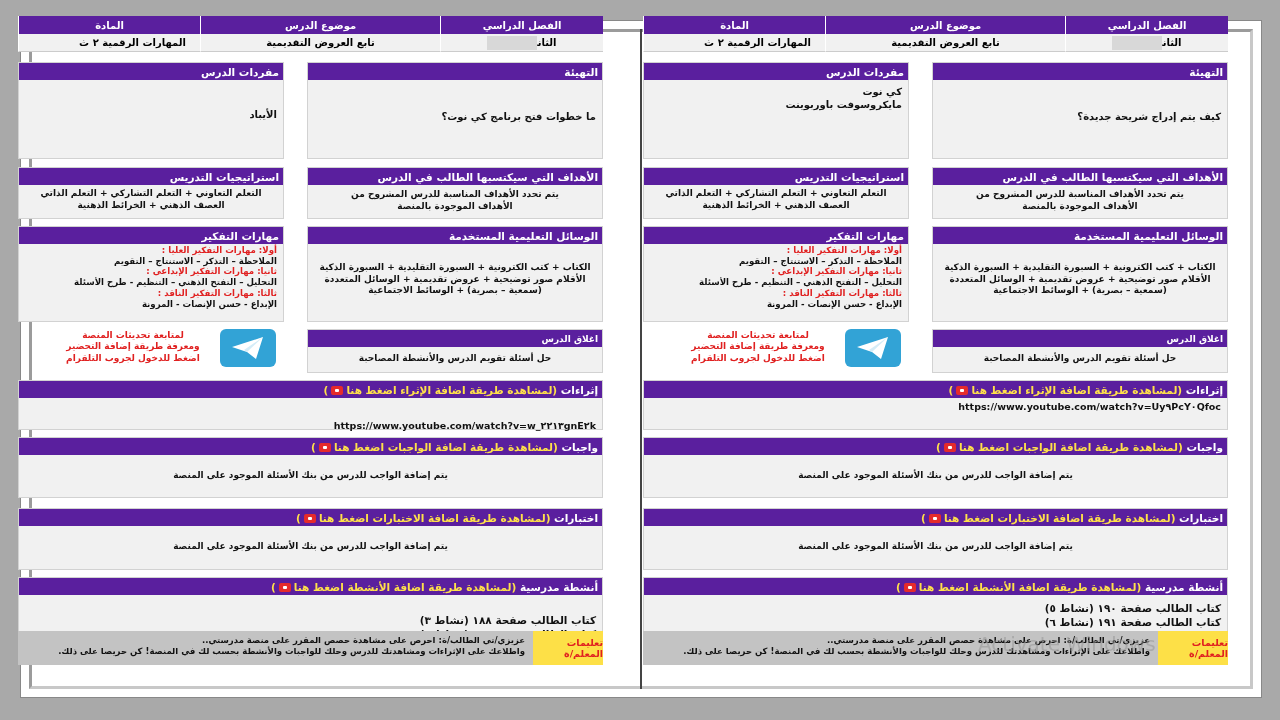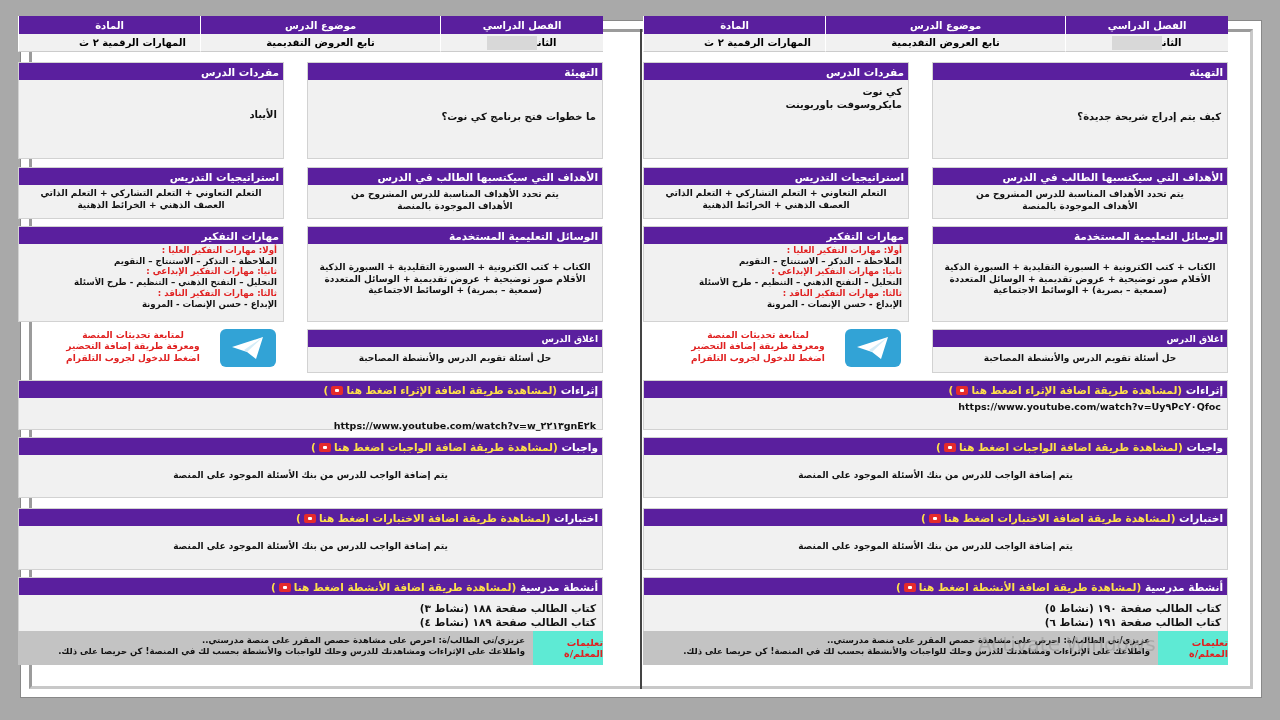--- a/index.html
+++ b/index.html
@@ -27,21 +27,21 @@
   .center { text-align: center; }
   .red { color: #e02020; }
   .yellow { color: #ffe14a; margin-left: 36px; }
   .yt { display: inline-block; width: 12px; height: 9px; background: #e52b2b; border-radius: 2px; vertical-align: middle; margin: 0 3px; position: relative; }
   .yt::after { content: ""; position: absolute; left: 4px; top: 3px; width: 4px; height: 3px; background: #fff; border-radius: 1px; }
 
   .tg { position: absolute; width: 56px; height: 38px; background: #32a3d6; border-radius: 6px; display: flex; align-items: center; justify-content: center; }
   .tg-text { position: absolute; font-size: 9px; font-weight: bold; color: #e02020; text-align: center; line-height: 1.25; }
 
   .instr { position: absolute; left: 0; width: 585px; height: 34px; display: flex; background: #c3c3c3; }
-  .instr .lbl { width: 70px; font-size: 9.5px; font-weight: bold; color: #e02020; display: flex; align-items: center; justify-content: center; background: #5eead4; }
+  .instr .lbl { width: 70px; font-size: 9.5px; font-weight: bold; color: #e02020; display: flex; align-items: center; justify-content: center; background: #fde047; }
   .instr .txt { flex: 1; font-size: 8.5px; font-weight: bold; color: #111; padding: 4px 8px; line-height: 1.35; }
 
   .watermark { position: absolute; left: 978px; top: 632px; color: rgba(150,150,150,0.55); font-family: "DejaVu Sans", sans-serif; direction: ltr; }
   .watermark .w1 { font-size: 20px; }
   .watermark .w2 { font-size: 14px; margin-top: 2px; }
   .url { direction: ltr; font-size: 10px; font-weight: bold; text-align: right; }
 </style>
 </head>
 <body>
 
@@ -262,21 +262,21 @@
       <span class="yellow"><span>(لمشاهدة طريقة اضافة الاختبارات اضغط هنا</span><span class="yt"></span><span>)</span></span>
     </div>
     <div class="bb center" style="font-size:9px; padding-top:15px;">يتم إضافة الواجب للدرس من بنك الأسئلة الموجود على المنصة</div>
   </div>
 
   <div class="box" style="left:0; top:561px; width:585px; height:54px; border-bottom:none;">
     <div class="bh">
       <span>أنشطة مدرسية</span>&nbsp;
       <span class="yellow"><span>(لمشاهدة طريقة اضافة الأنشطة اضغط هنا</span><span class="yt"></span><span>)</span></span>
     </div>
-    <div class="bb" style="font-size:10.5px; padding:6px 6px; line-height:1.35;margin-left:8px;">
+    <div class="bb" style="font-size:10.5px; padding:18px 6px; line-height:1.35;margin-left:8px;">
       <div>كتاب الطالب صفحة ١٨٨ (نشاط ٣)</div>
       <div>كتاب الطالب صفحة ١٨٩ (نشاط ٤)</div>
     </div>
   </div>
 
   <div class="instr" style="top:615px;">
     <div class="lbl">تعليمات المعلم/ة</div>
     <div class="txt">
       <div>عزيزي/تي الطالب/ة: احرص على مشاهدة حصص المقرر على منصة مدرستي..</div>
       <div>واطلاعك على الإثراءات ومشاهدتك للدرس وحلك للواجبات والأنشطة بحسب لك في المنصة! كن حريصا على ذلك.</div>

